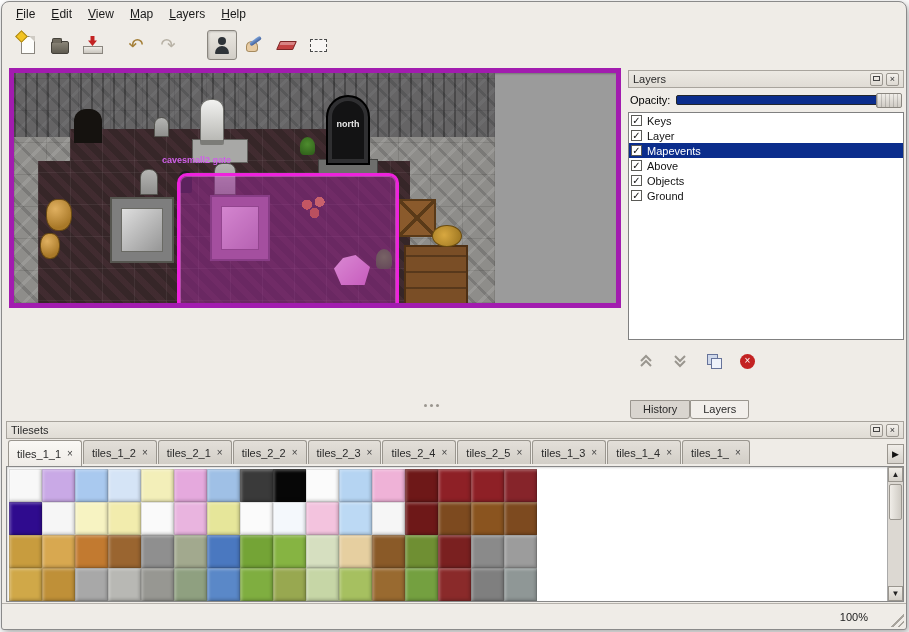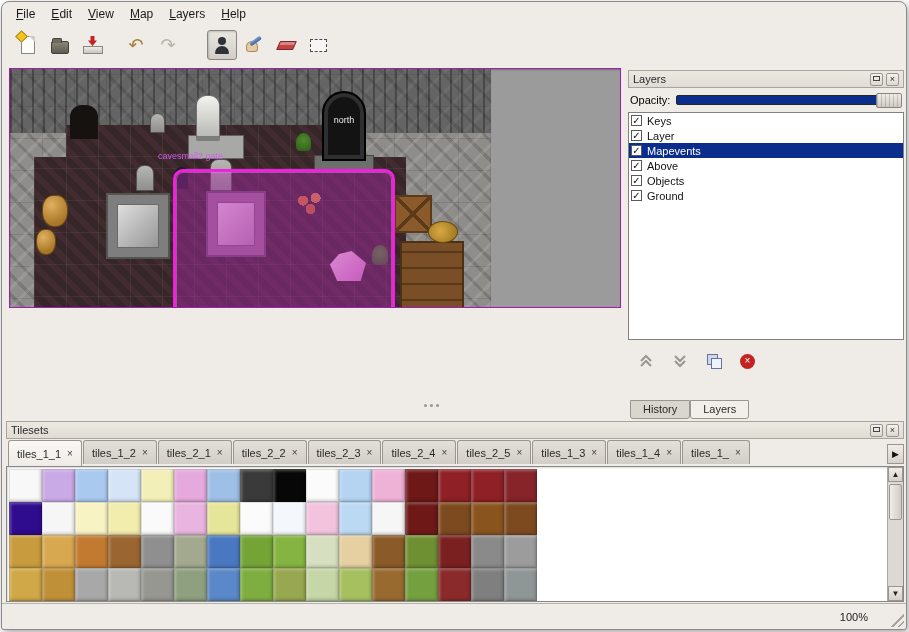--- a/index.html
+++ b/index.html
@@ -45,21 +45,21 @@
   .icon-handpen::before { content:""; position:absolute; left:1px; bottom:1px; width:10px; height:9px;
     border-radius:50% 50% 30% 30%; background:#e8cba2; border:1px solid #a58a5e; }
   .icon-handpen::after { content:""; position:absolute; left:4px; top:2px; width:13px; height:4px;
     background:linear-gradient(#7aa0d8,#42609a); transform:rotate(-35deg); border-radius:2px; }
   .icon-eraser { width:17px; height:9px; background:#c34242; transform:skewX(-24deg);
     border:1px solid #7c2626; border-radius:1px; box-shadow:inset 0 3px 0 rgba(255,255,255,.35); }
   .icon-select { width:17px; height:13px; border:1px dashed #4a4a4a; background:rgba(255,255,255,.55); }
 
   
   .viewport { position:absolute; left:7px; top:66px; width:612px; height:240px; background:#9b9b9b;
-    border:1px solid #a21caf; box-shadow:inset 1px 1px 2px rgba(0,0,0,.25); overflow:hidden; }
+    border:5px solid #a21caf; box-shadow:inset 1px 1px 2px rgba(0,0,0,.25); overflow:hidden;font-weight:bold; }
   .map { position:absolute; left:0; top:0; width:481px; height:326px; overflow:hidden;
     background-color:#8e8d8a;
     background-image:
       repeating-linear-gradient(135deg, rgba(255,255,255,.10) 0 3px, rgba(0,0,0,0) 3px 14px),
       repeating-linear-gradient(45deg, rgba(0,0,0,.14) 0 3px, rgba(0,0,0,0) 3px 14px),
       repeating-linear-gradient(0deg, rgba(0,0,0,.10) 0 1px, transparent 1px 32px),
       repeating-linear-gradient(90deg, rgba(0,0,0,.10) 0 1px, transparent 1px 32px); }
   .wall-band { position:absolute; left:0; top:0; width:100%; height:64px; background:rgba(35,35,42,.38);
     background-image:repeating-linear-gradient(90deg, rgba(0,0,0,.28) 0 2px, transparent 2px 11px); }
   .floor { position:absolute; background-color:#362628;

